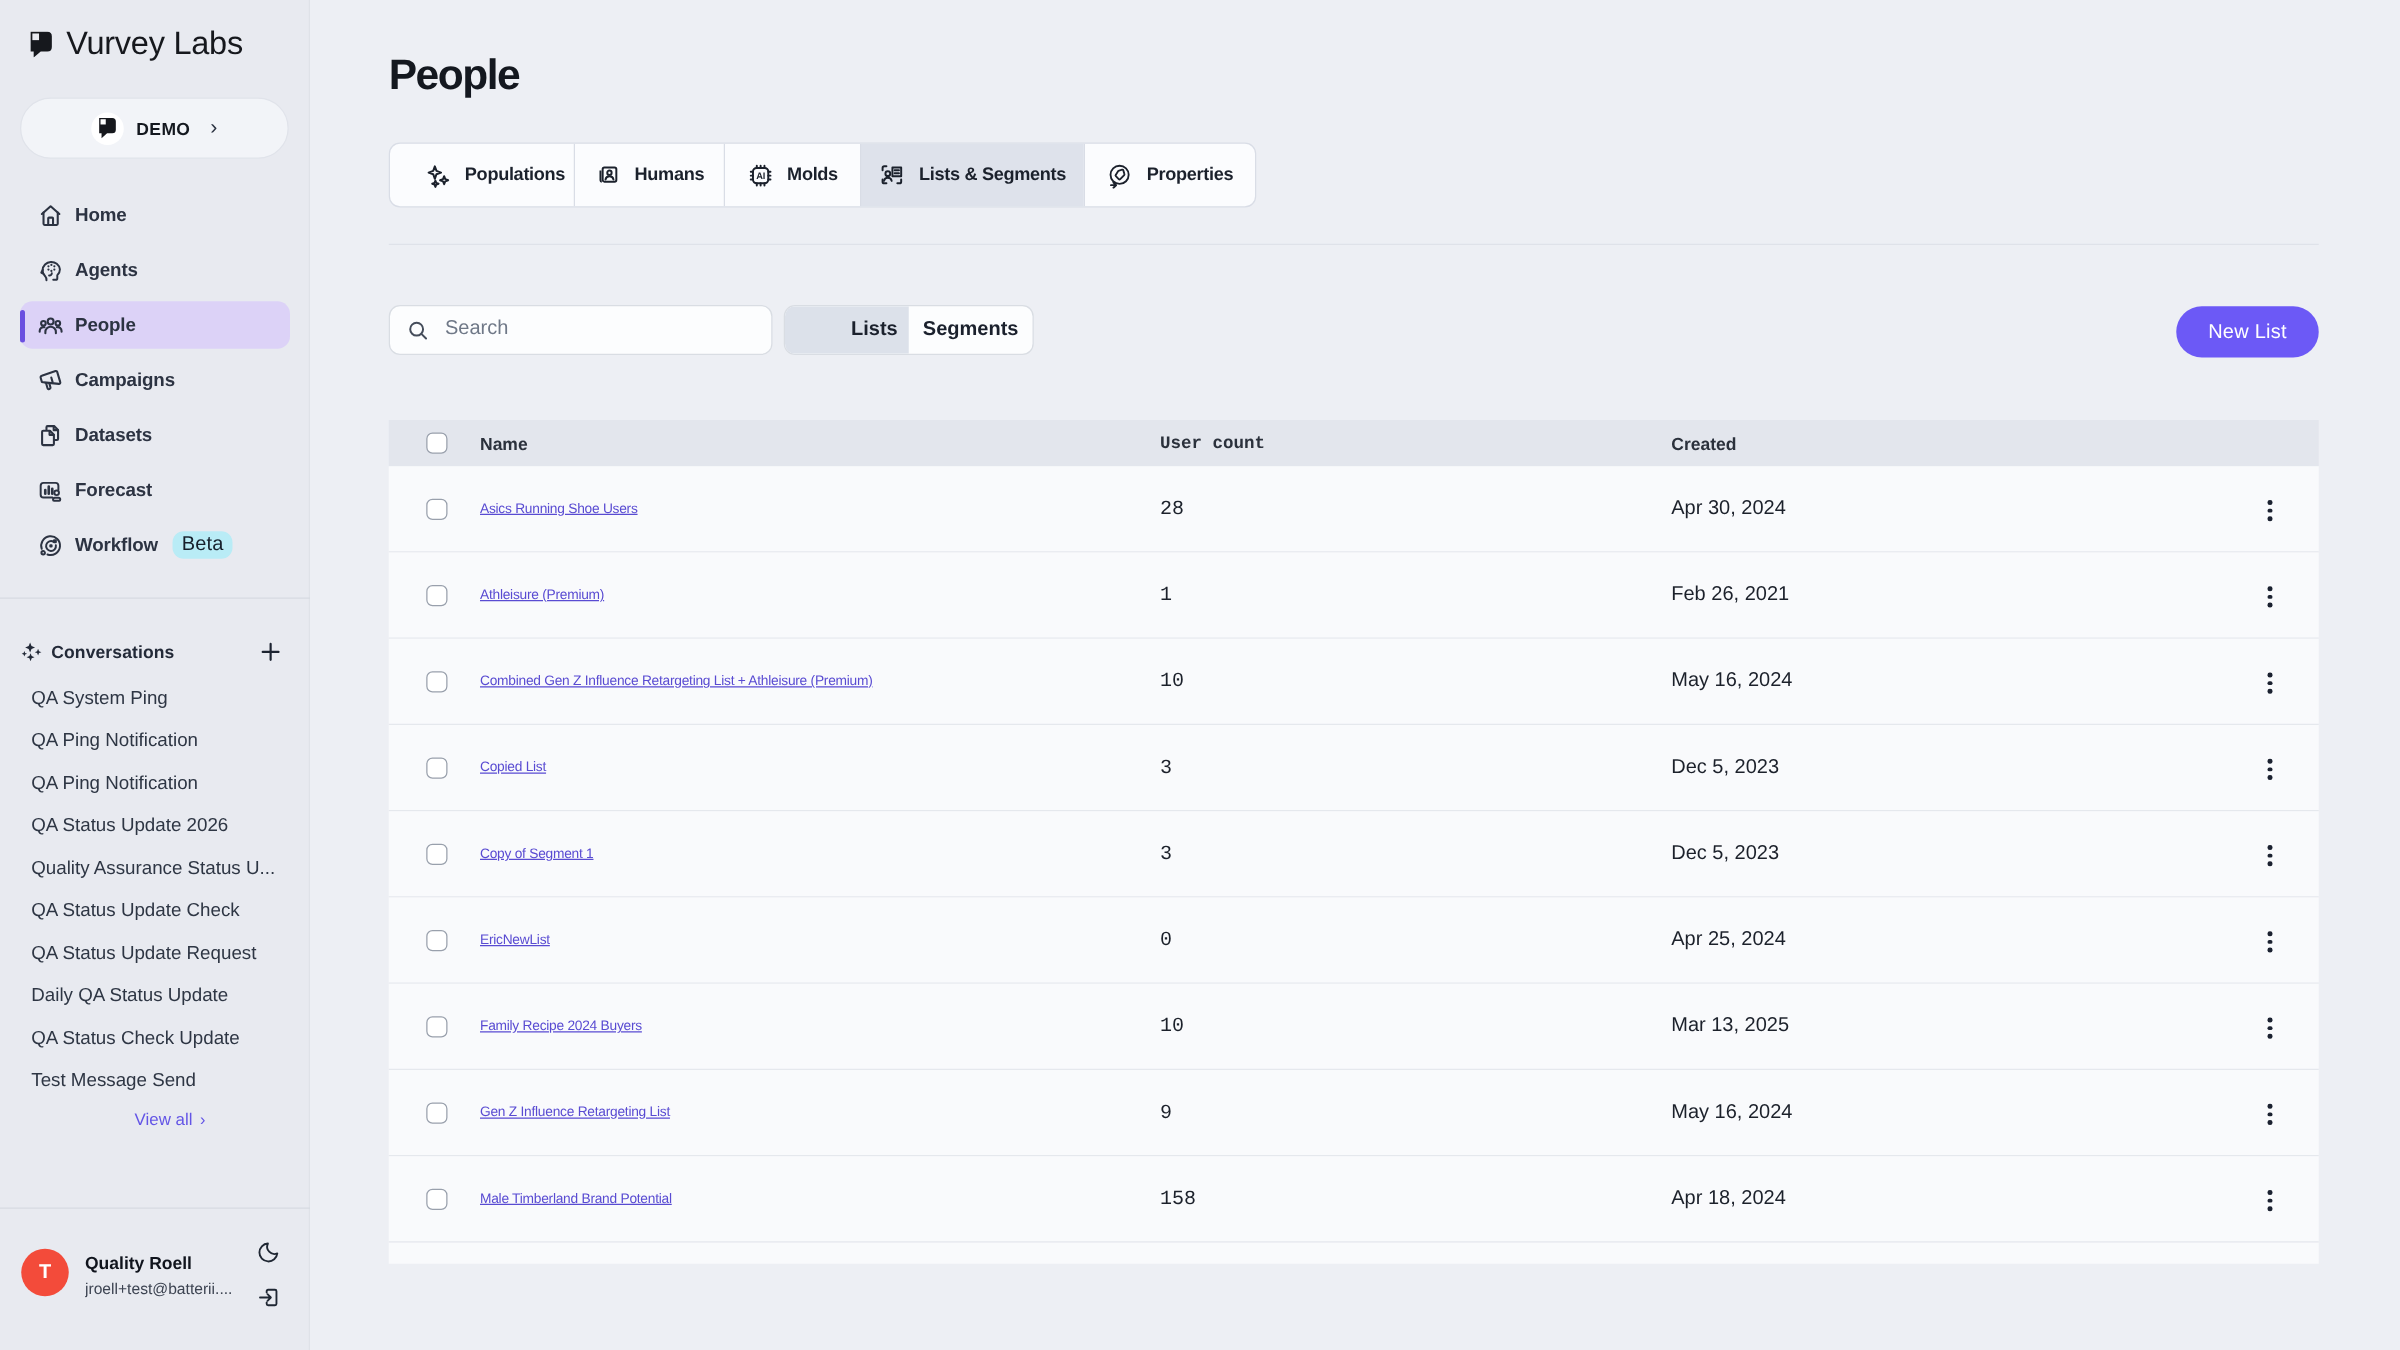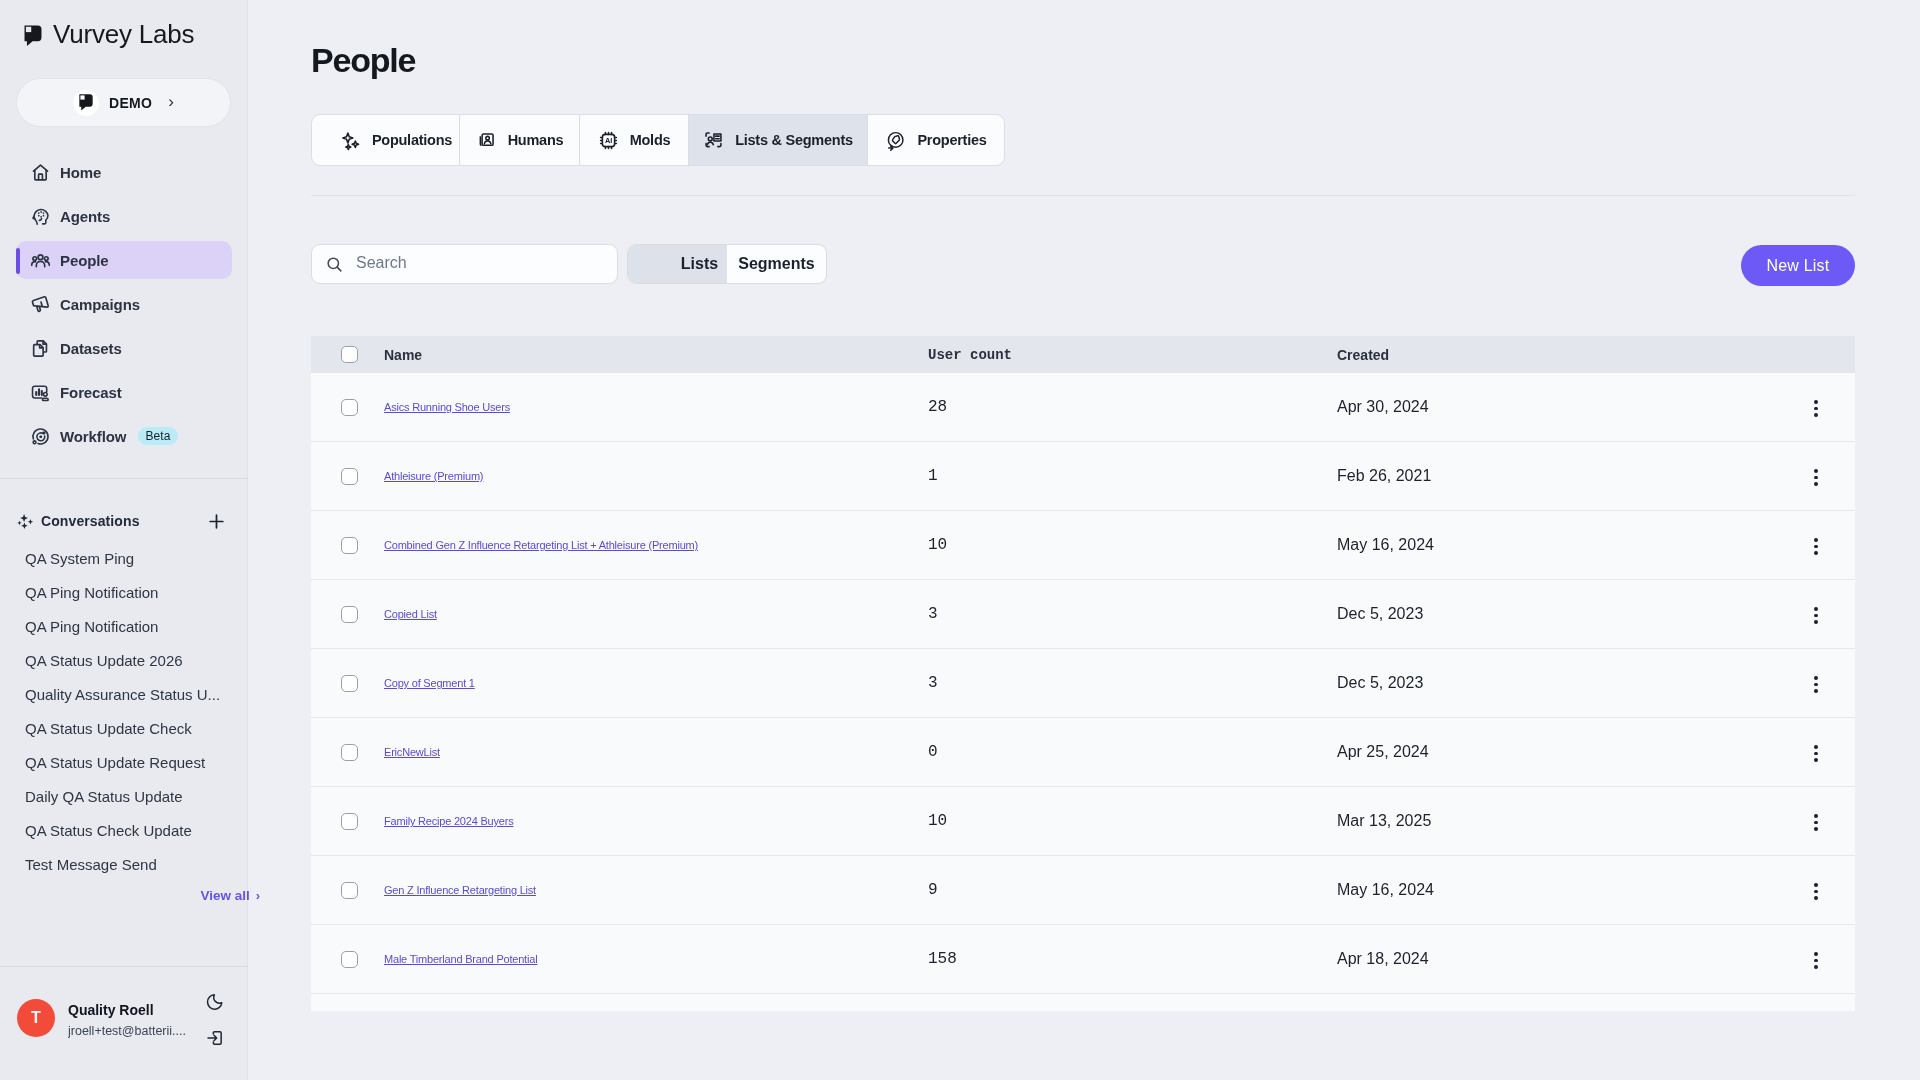--- a/index.html
+++ b/index.html
@@ -14,29 +14,29 @@
 .demo b { margin-left:10px; font-size:14px; color:#14181f; letter-spacing:.3px; }
 .demo .ch { margin-left:16px; color:#2a3140; font-size:17px; margin-top:-2px; }
 nav { position:absolute; left:0; top:150px; width:248px; }
 .ni { position:relative; height:44px; display:flex; align-items:center; padding-left:30px; color:#2c3342; }
 .ni svg { width:21px; height:21px; flex:none; }
 .ni span { margin-left:9px; font-size:15px; font-weight:bold; letter-spacing:-0.1px; }
 .ni.act { }
 .ni.act .bg { position:absolute; left:16px; top:3px; width:216px; height:38px; background:#dcd2f7; border-radius:10px; }
 .ni.act .bar { position:absolute; left:16px; top:10px; width:4px; height:26px; background:#6a4fe0; border-radius:3px; }
 .ni .ic, .ni span { position:relative; }
-.ni span.beta { margin-left:12px; position:relative; background:#b9ecf6; color:#16202c; font-size:12px; font-weight:normal; padding:2px 7px; border-radius:9px; letter-spacing:.1px; }
+.ni span.beta { margin-left:12px; position:relative; background:#b9ecf6; color:#16202c; font-size:16px; font-weight:normal; padding:2px 7px; border-radius:9px; letter-spacing:.1px; }
 .sbdiv { position:absolute; left:0; width:248px; border-top:1px solid #d6dae1; }
 .convhead { position:absolute; left:0; top:510px; width:248px; height:24px; }
 .convhead svg.spk { position:absolute; left:17px; top:3px; width:17px; height:17px; }
 .convhead b { position:absolute; left:41px; top:3px; font-size:14px; color:#232a38; letter-spacing:.1px; }
 .convhead svg.plus { position:absolute; left:207px; top:2px; width:19px; height:19px; }
 .conv { position:absolute; left:0; top:542px; width:271px; }
 .conv div { height:34px; line-height:34px; padding-left:25px; font-size:15px; color:#2e3644; white-space:nowrap; overflow:hidden; }
-.viewall { position:absolute; left:12px; top:888px; width:248px; text-align:right; font-size:13.5px; font-weight:bold; color:#6355e6; }
+.viewall { position:absolute; left:12px; top:888px; width:248px; text-align:center; font-size:13.5px; font-weight:normal; color:#6355e6; }
 .viewall i { font-style:normal; margin-left:6px; font-size:13px; }
 .prof { position:absolute; left:0; top:966px; width:248px; height:114px; }
 .prof .av { position:absolute; left:17px; top:33px; width:38px; height:38px; border-radius:50%; background:#f34b3a; color:#fff; font-size:16px; font-weight:bold; display:flex; align-items:center; justify-content:center; }
 .prof .nm { position:absolute; left:68px; top:36px; font-size:14px; font-weight:bold; color:#10141d; }
 .prof .em { position:absolute; left:68px; top:58px; font-size:12.5px; color:#3d4452; width:130px; overflow:hidden; white-space:nowrap; }
 .prof svg { position:absolute; width:20px; height:20px; color:#1f2733; }
 .prof .moon { left:205px; top:26px; }
 .prof .exit { left:205px; top:62px; }
 main { position:absolute; left:249px; top:0; width:1671px; height:1080px; }
 h1 { position:absolute; left:62px; top:41px; font-size:34px; font-weight:bold; color:#14181f; letter-spacing:-1.2px; }

